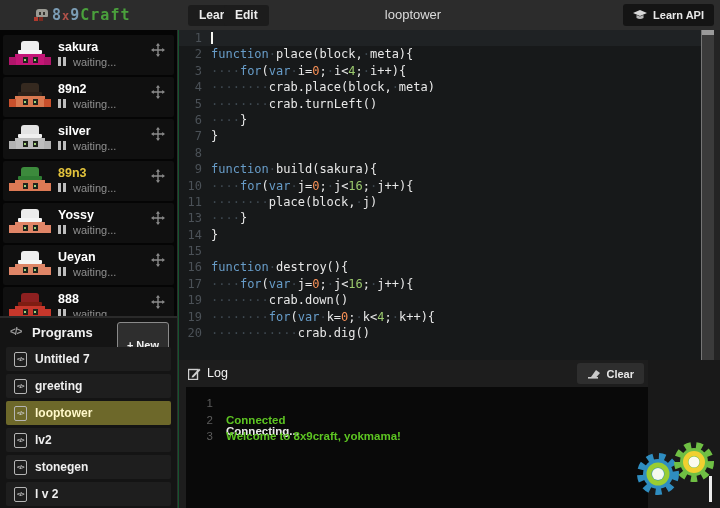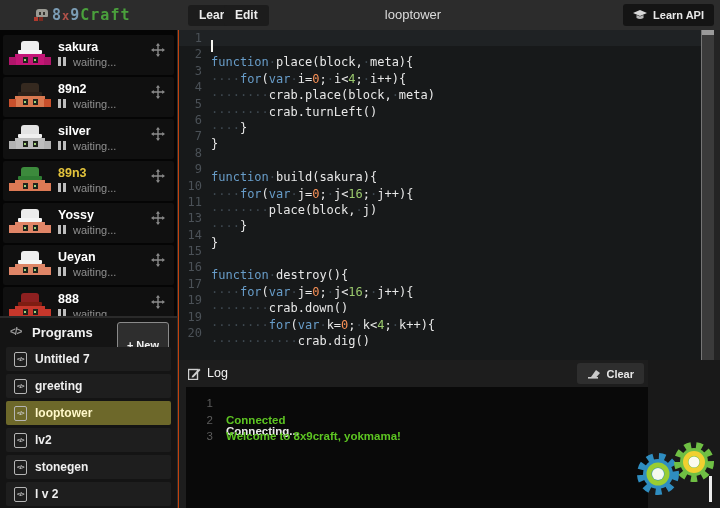--- a/index.html
+++ b/index.html
@@ -1,18 +1,18 @@
 <!DOCTYPE html>
 <html><head>
 <meta charset="utf-8">
 <style>
   * { margin:0; padding:0; box-sizing:border-box; }
   html,body { background:#000; }
   body { font-family:"Liberation Sans", sans-serif; }
-  #app { position:relative; width:720px; height:508px; overflow:hidden; background:#c2410c; }
+  #app { position:relative; width:720px; height:508px; overflow:hidden; background:#14532d; }
 
   
   .topbar { position:absolute; left:0; top:0; width:720px; height:30px; background:#2c2c2c; }
   .logo { position:absolute; left:34px; top:6px; display:flex; align-items:center; gap:3px;
           font-family:"DejaVu Sans Mono", monospace; font-weight:bold; font-size:15px; letter-spacing:1px; }
   .logo-crab { position:relative; width:15px; height:12px; }
   .logo-crab .lc-body { position:absolute; left:2px; top:0; width:12px; height:8px; background:#9b9b94; border-radius:3px 3px 1px 1px; }
   .logo-crab .lc-eye { position:absolute; top:3px; width:2px; height:3px; background:#33322e; }
   .logo-crab .lc-claw { position:absolute; bottom:0; width:4px; height:4px; background:#b03a2e; }
   .lg-8x9 { color:#7b9cb4; }
@@ -57,21 +57,21 @@
   .ficon { width:13px; height:15px; border:1px solid #b5b5b5; border-radius:2px; position:relative; flex:none; }
   .ficon::after { content:"</>"; position:absolute; left:0; top:3px; width:100%; text-align:center;
                   font-size:6px; color:#cfcfcf; font-weight:bold; letter-spacing:-0.5px; }
 
   
   .editor { position:absolute; left:179px; top:30px; width:522px; height:330px; background:#17191a; overflow:hidden;
             font-family:"DejaVu Sans Mono", monospace; font-size:12px; }
   .codeline { display:flex; height:16.4px; line-height:16.4px; white-space:pre; }
   .codeline.active { background:#1f2224; }
   .gut { width:32px; flex:none; text-align:right; padding-right:9px; color:#4b5157; }
-  .src { flex:1; color:#e8e8e8;margin-top:8px; }
+  .src { flex:1; color:#e8e8e8; }
   .tok-kw { color:#689dc9; }
   .tok-num { color:#f99157; }
   .tok-grn { color:#9ac96d; }
   .tok-pln { color:#e8e8e8; }
   .tok-ws { color:#3e4850; }
   .cursor { display:inline-block; width:2px; height:12px; background:#f5f5f0; vertical-align:-2px; }
 
   
   .vscroll { position:absolute; left:701px; top:30px; width:13px; height:330px; background:#3b3b3b; border-left:1px solid #767676; }
   .vscroll .thumb { position:absolute; left:0; top:0; width:100%; height:5px; background:#9a9a9a; }

